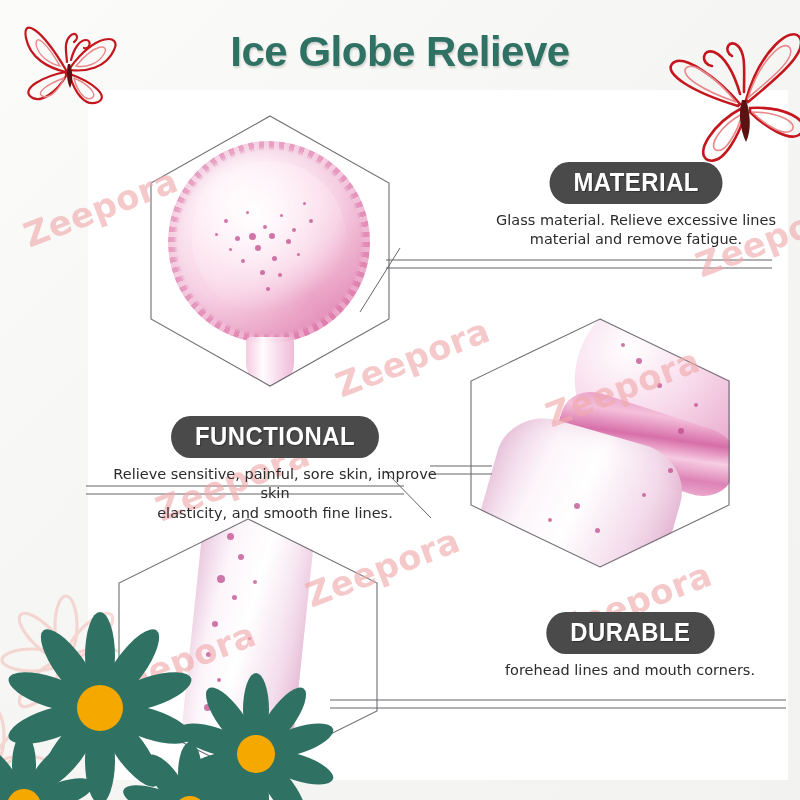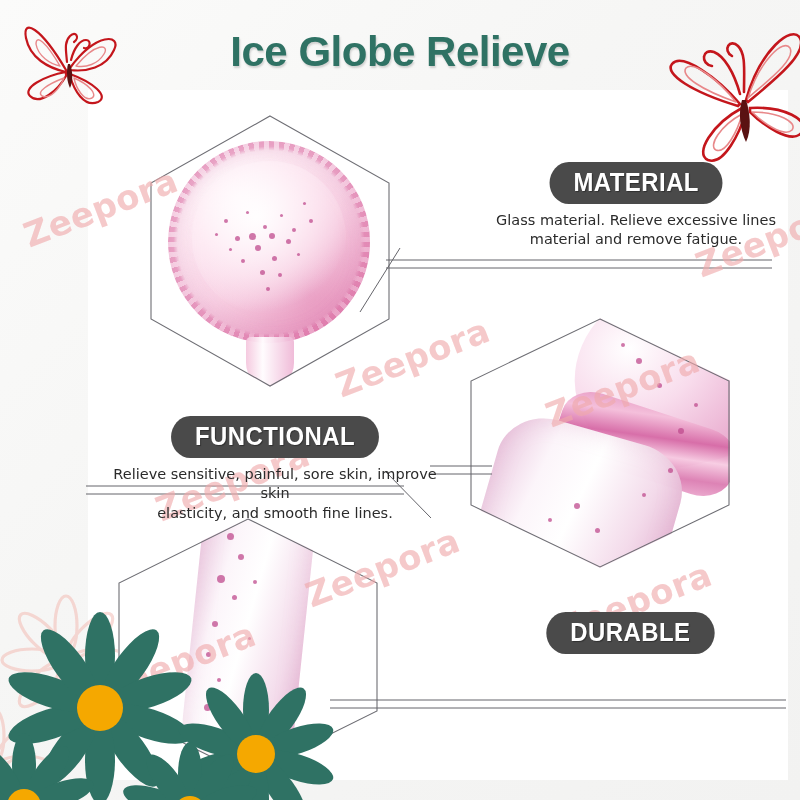--- a/index.html
+++ b/index.html
@@ -325,20 +325,21 @@
     <div class="pill">FUNCTIONAL</div>
     <div class="desc">
       <div>Relieve sensitive, painful, sore skin, improve skin</div>
       <div>elasticity, and smooth fine lines.</div>
     </div>
   </div>
 
   <div class="feature" style="left:470px; top:612px; width:320px;">
     <div class="pill">DURABLE</div>
     <div class="desc">
+      <div>forehead lines and mouth corners.</div>
     </div>
   </div>
 
   <div class="title">Ice Globe Relieve</div>
 
   <svg class="deco" id="butterfly-tl" width="150" height="120" viewBox="0 0 150 120">
     <g fill="none" stroke="#c4161c" stroke-width="2.2" stroke-linecap="round">
       <path d="M62 68 C36 24, 18 16, 22 36 C26 56, 44 66, 62 70 Z"></path>
       <path d="M62 70 C40 74, 18 86, 26 94 C36 104, 54 88, 62 74 Z"></path>
       <path d="M66 66 C92 30, 118 32, 110 48 C102 66, 82 70, 66 68 Z"></path>

